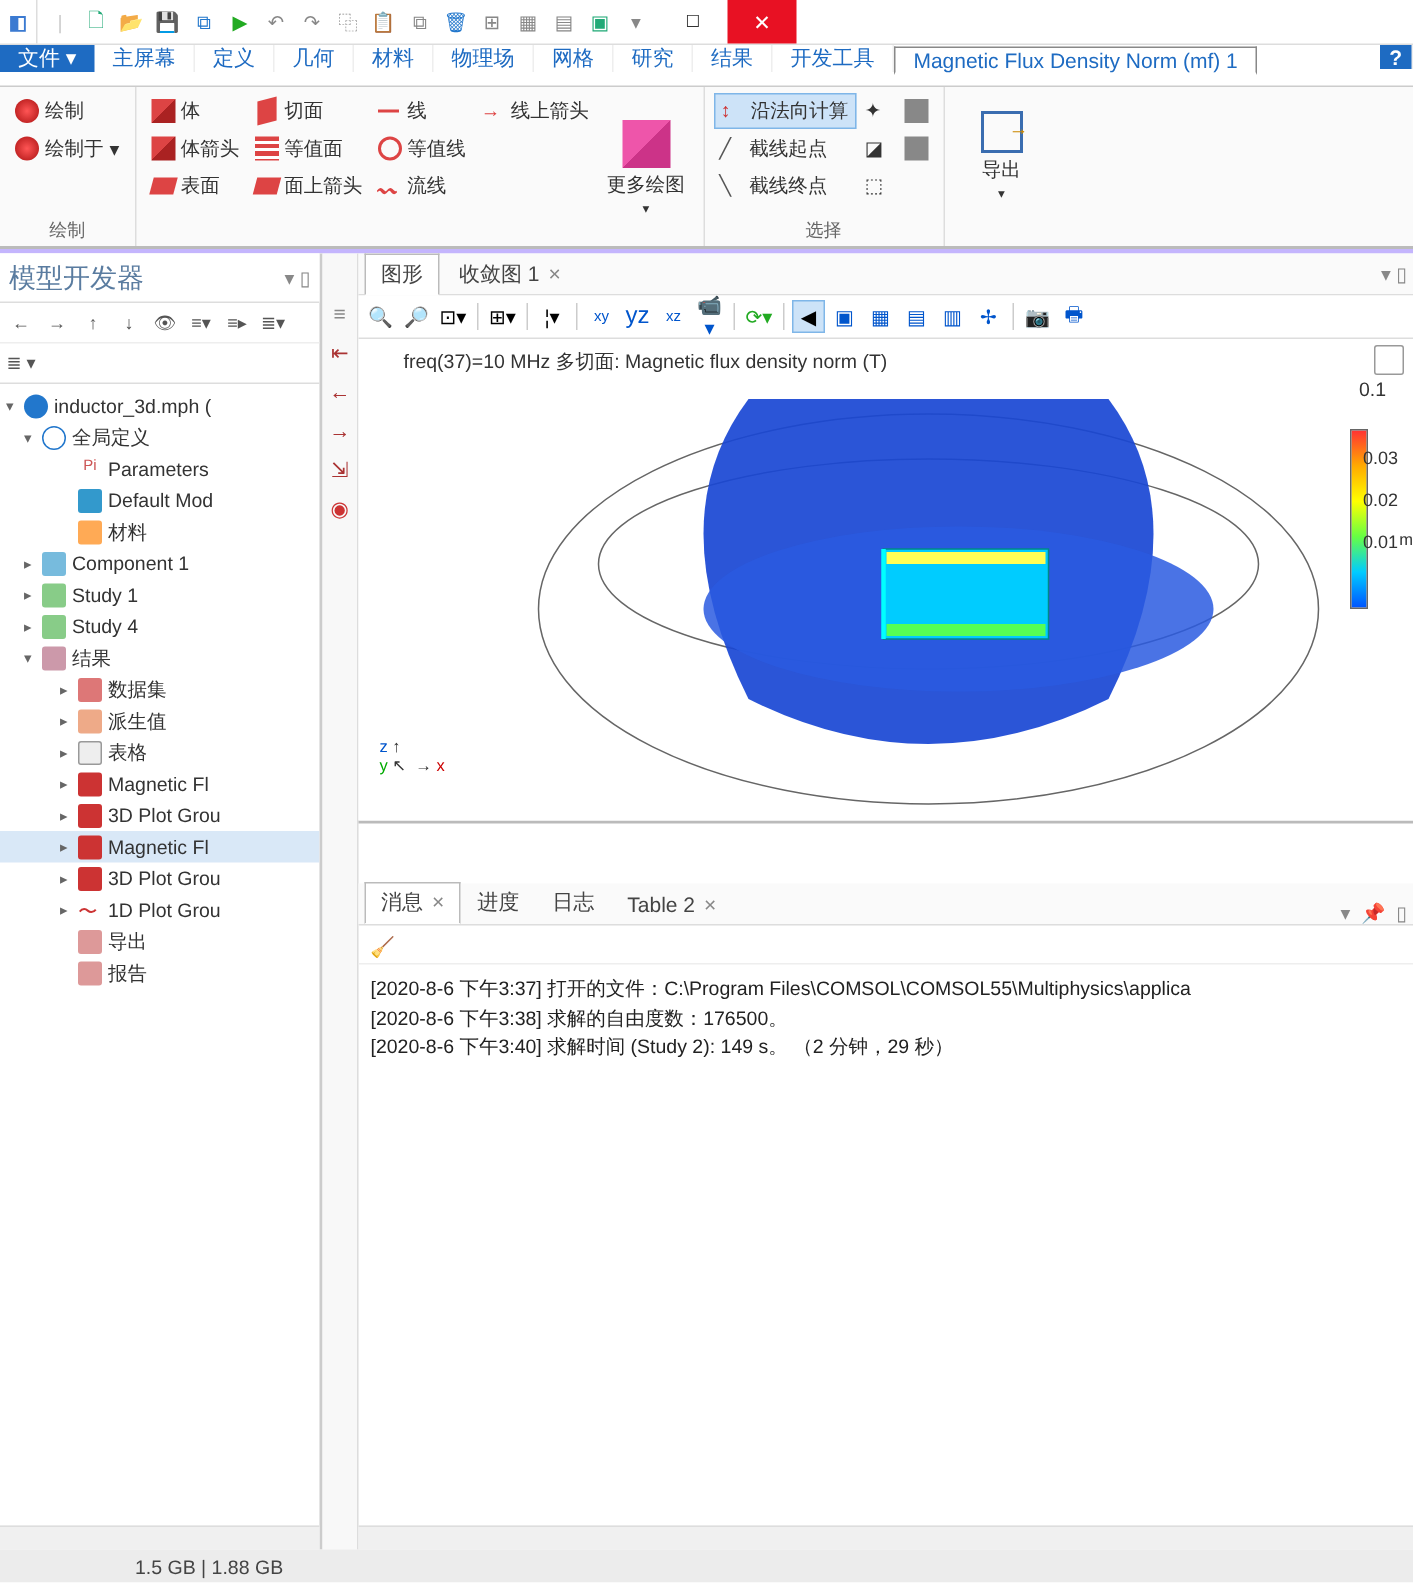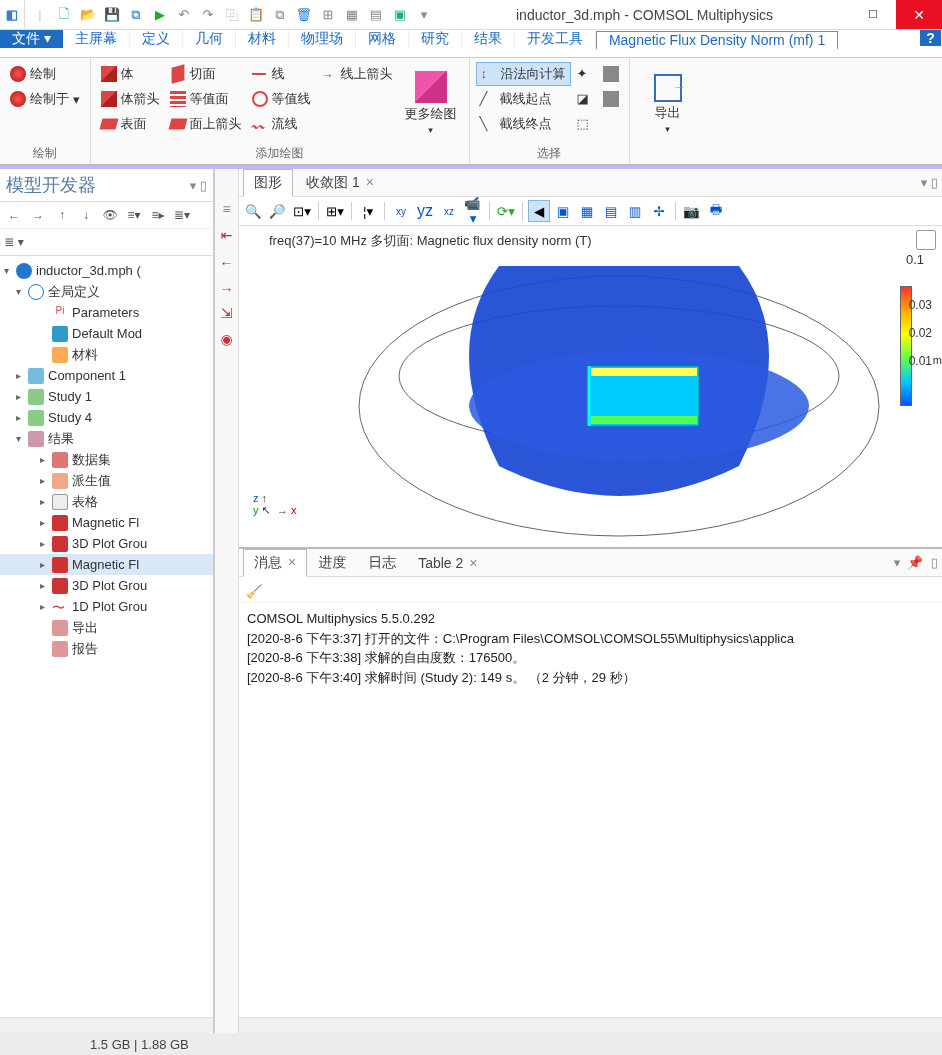--- a/index.html
+++ b/index.html
@@ -70,21 +70,21 @@
   .gfx-canvas { flex:1; position:relative; background:#fff; overflow:hidden;}
   .plot-title { position:absolute; top:6px; left:30px; font-size:13px; color:#333;}
   .legend-max { position:absolute; right:18px; top:26px; font-size:13px;}
   .colorbar { position:absolute; right:30px; top:60px; width:12px; height:120px; background: linear-gradient(to bottom, #f33, #fa0, #ff0, #6f4, #0cf, #05f); border:1px solid #666;}
   .cb-tick { position:absolute; right:10px; font-size:12px;}
   .axis-triad { position:absolute; left:14px; bottom:30px; font-size:11px; color:#333;}
   .comsol-logo { position:absolute; right:6px; top:4px; width:20px; height:20px; border:1px solid #999; border-radius:2px;}
 
   
   .msgs { flex:1; display:flex; flex-direction:column; min-height:0;}
-  .msg-tabs { display:flex; height:28px; align-items:center; background:#fafafa; border-bottom:1px solid #ddd; padding:0 4px;}
+  .msg-tabs { display:flex; height:28px; align-items:flex-end; background:#fafafa; border-bottom:1px solid #ddd; padding:0 4px;margin-top:40px;}
   .msg-tool { height:26px; padding:4px 6px; border-bottom:1px solid #eee;}
   .msg-tool button { width:20px;height:20px;border:none;background:none;cursor:pointer;}
   .msg-body { flex:1; padding:6px 8px; font-size:13px; color:#222; line-height:1.5; overflow:auto; white-space:nowrap;}
 
   
   .status { height: 22px; background: #ececec; display:flex; align-items:center; padding-left: 90px; font-size:13px; color:#444;}
   .ico-cube { background: linear-gradient(135deg,#d44 50%,#a22 50%); }
   .ico-surf { background:#d44; transform:skewX(-15deg) scaleY(0.7);}
   .ico-line { background:linear-gradient(#d44,#d44); height:2px; width:14px; margin-top:7px;}
   .ico-g { background:#888; }
@@ -110,21 +110,20 @@
     <button style="color:#888">⿻</button>
     <button style="color:#888">📋</button>
     <button style="color:#888">⧉</button>
     <button style="color:#27c">🗑</button>
     <button style="color:#888">⊞</button>
     <button style="color:#888">▦</button>
     <button style="color:#888">▤</button>
     <button style="color:#2a7">▣</button>
     <button style="color:#888">▾</button>
   </div>
-  <div class="title-text">inductor_3d.mph - COMSOL Multiphysics</div>
   <div class="win-btns">
     <div class="win-btn max">☐</div>
     <div class="win-btn close">✕</div>
   </div>
 </div>
 
 <div class="menu-row">
   <div class="file-btn">
       <span>文件 ▾</span>
     </div>
@@ -210,21 +209,20 @@
             <span class="ico" style="color:#d44">→</span>
             <span>线上箭头</span>
           </div>
       </div>
       <div class="rbig">
         <span class="ico pink-cube"></span>
         <span>更多绘图</span>
         <span style="font-size:9px">▾</span>
       </div>
     </div>
-    <div class="label">添加绘图</div>
   </div>
 
 
   <div class="ribbon-group">
     <div class="body">
       <div class="rcol">
         <div class="rbtn highlight">
             <span class="ico" style="color:#c33">↕</span>
             <span>沿法向计算</span>
           </div>
@@ -468,21 +466,20 @@
           <div class="subtab">进度</div>
           <div class="subtab">日志</div>
           <div class="subtab"><span>Table 2</span><span class="x">×</span></div>
           <span style="flex:1"></span>
           <span style="color:#888;cursor:pointer">▾ &nbsp;📌 &nbsp;▯</span>
         </div>
         <div class="msg-tool">
           <button style="color:#b96">🧹</button>
         </div>
         <div class="msg-body">
-          <div>COMSOL Multiphysics 5.5.0.292</div>
           <div>[2020-8-6 下午3:37] 打开的文件：C:\Program Files\COMSOL\COMSOL55\Multiphysics\applica</div>
           <div>[2020-8-6 下午3:38] 求解的自由度数：176500。</div>
           <div>[2020-8-6 下午3:40] 求解时间 (Study 2): 149 s。   （2 分钟，29 秒）</div>
         </div>
         <div class="hscroll"></div>
       </div>
     </div>
   </div>
 </div>
 

